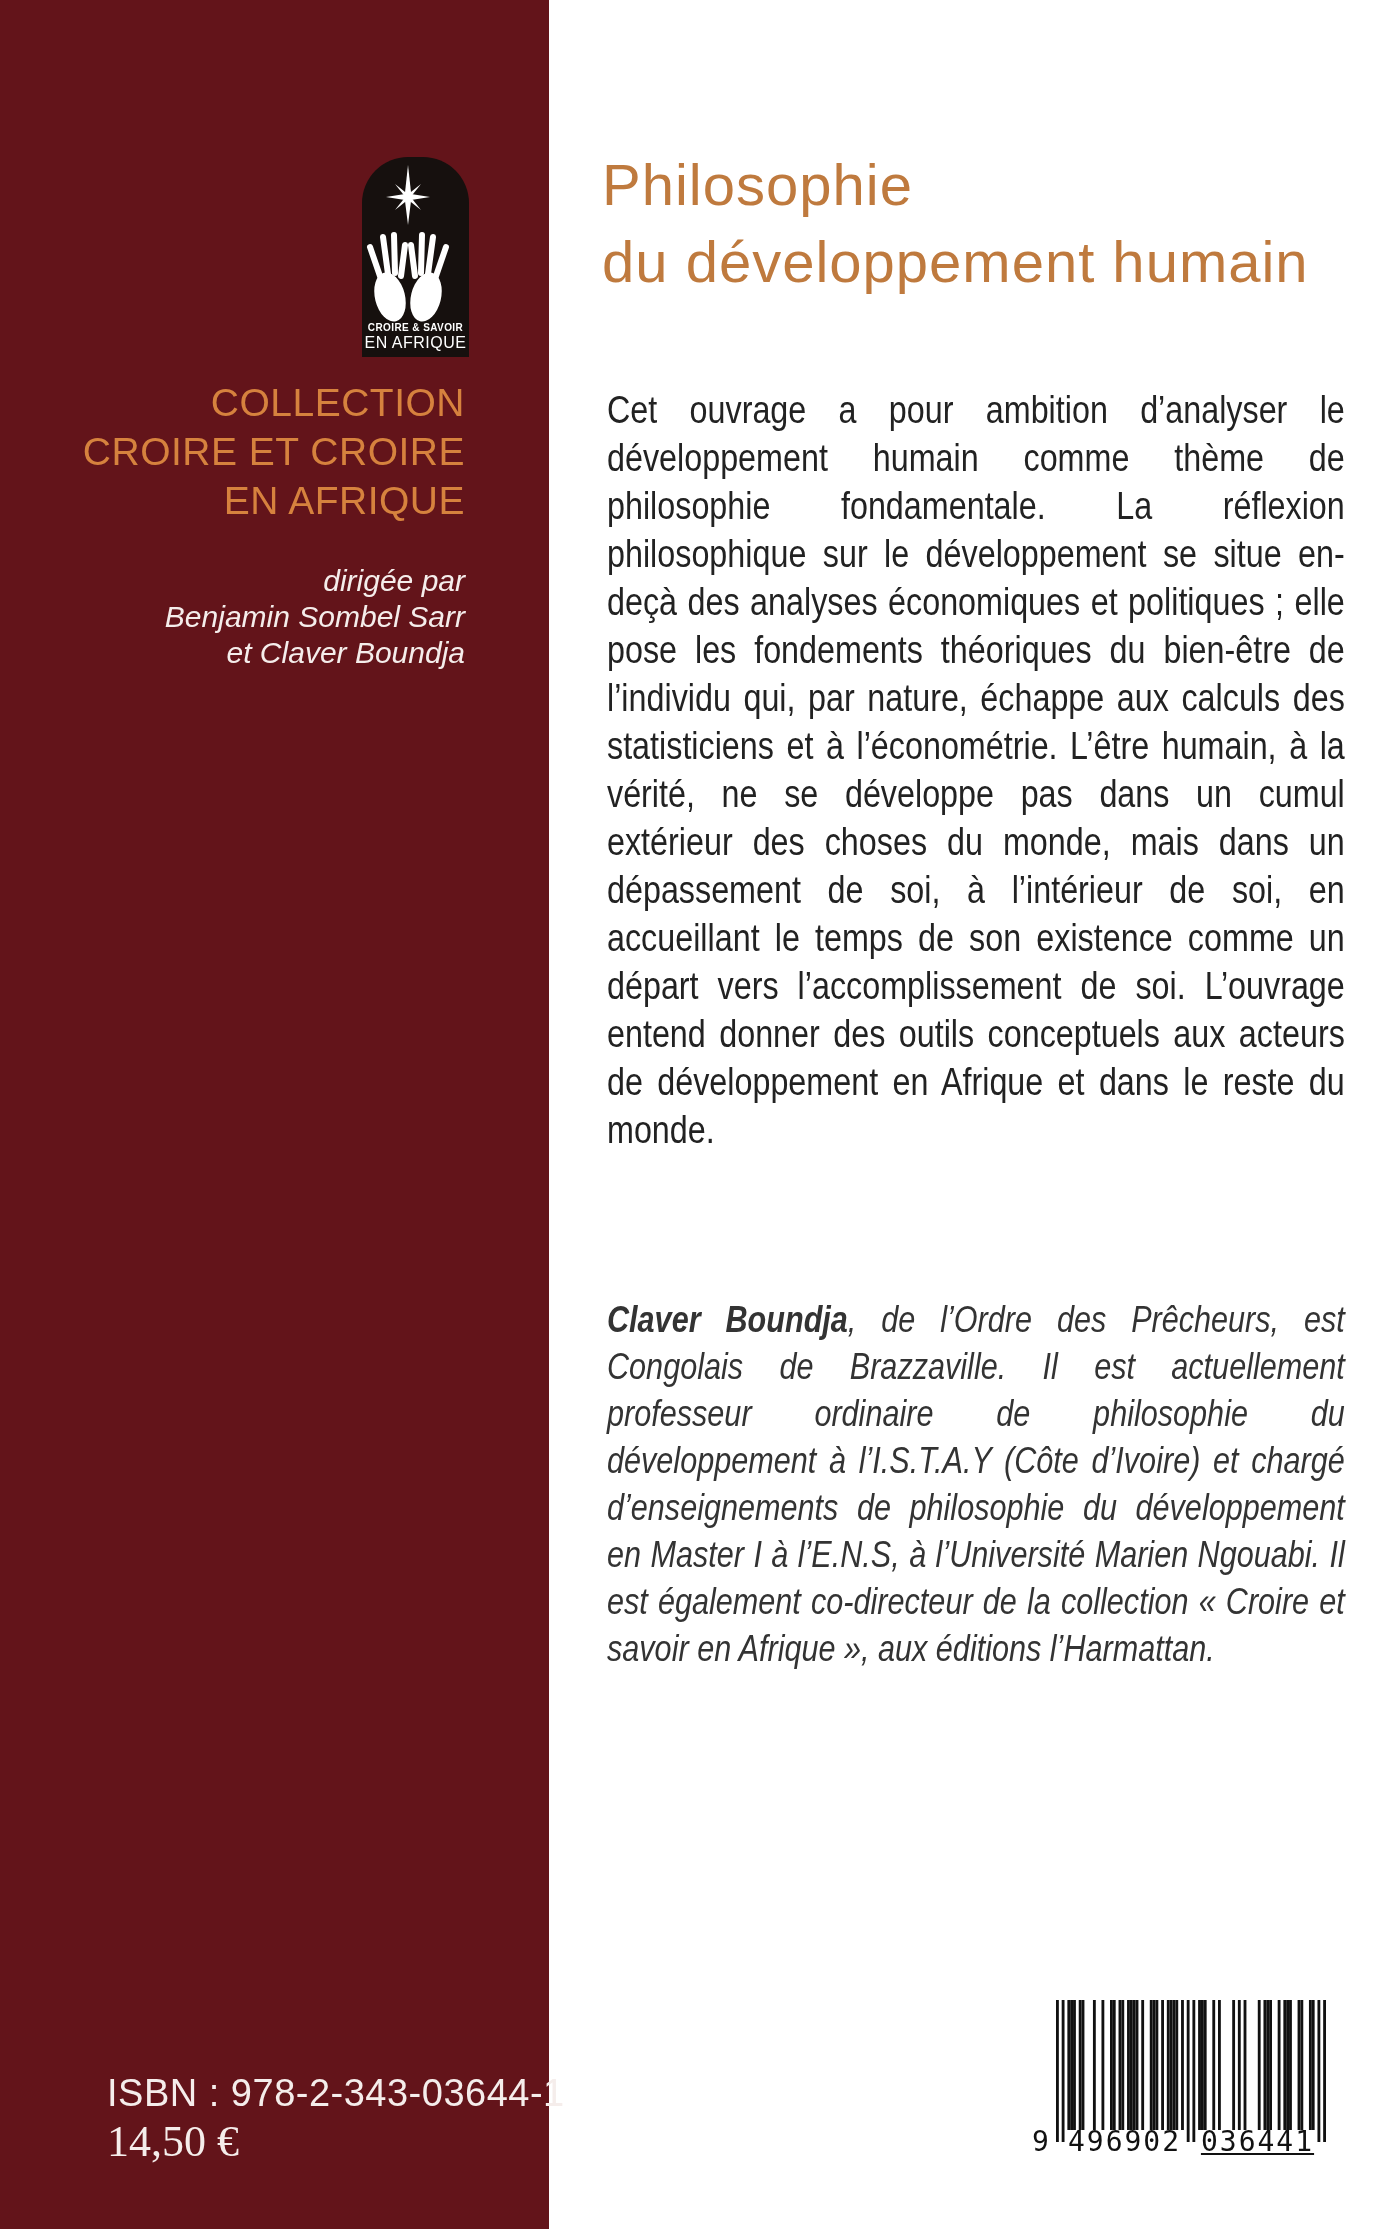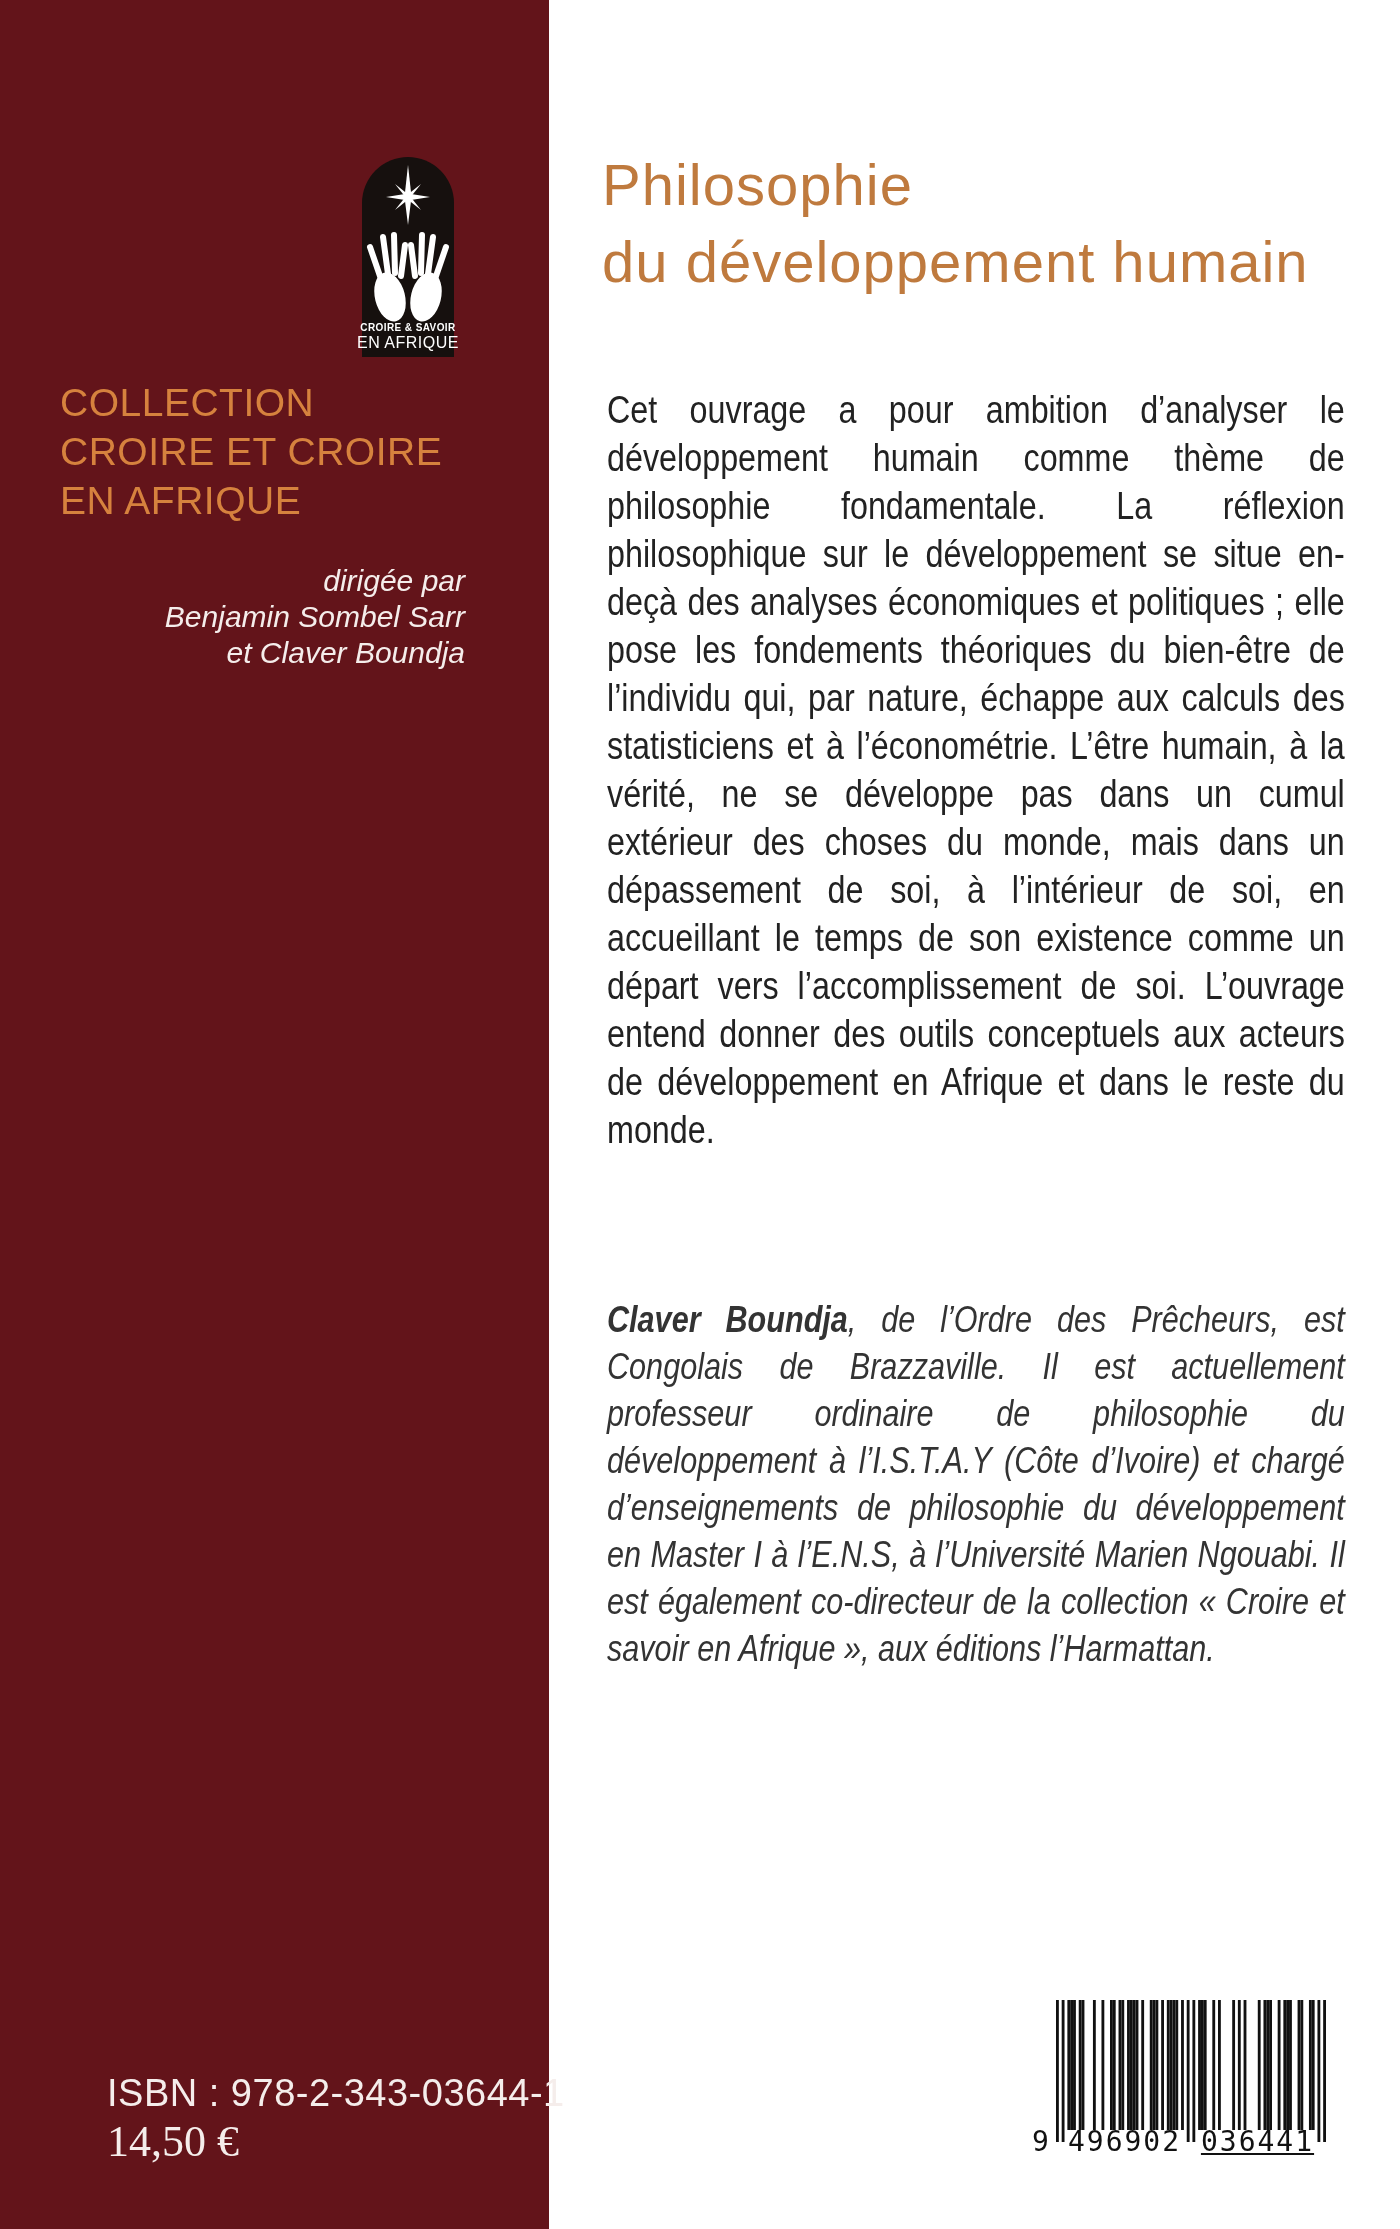--- a/index.html
+++ b/index.html
@@ -6,31 +6,31 @@
   body{
     width:1400px;height:2229px;position:relative;background:#ffffff;
     font-family:"Liberation Sans", sans-serif;overflow:hidden;
   }
   .spine-band{
     position:absolute;left:0;top:0;width:549px;height:2229px;background:#63141a;
   }
   
   .logo{
     position:absolute;left:362px;top:157px;width:92px;height:200px;
-    background:#16100e;border-radius:46px 46px 0 0;
+    background:#16100e;border-radius:46px 46px 0 0;padding-left:15px;
   }
   .logo svg{position:absolute;left:0;top:0;overflow:visible;}
   .logo-text{
     position:absolute;left:-8px;right:-8px;bottom:5px;text-align:center;color:#ffffff;
   }
   .logo-text .l1{font-size:10px;font-weight:bold;letter-spacing:.4px;white-space:nowrap;}
   .logo-text .l2{font-size:16px;letter-spacing:.5px;white-space:nowrap;margin-top:1px;}
   
   .collection{
-    position:absolute;left:60px;top:378px;width:405px;text-align:left;
+    position:absolute;left:60px;top:378px;width:405px;text-align:right;
     color:#d6823e;font-size:39px;line-height:49px;letter-spacing:.5px;
   }
   .directors{
     position:absolute;left:60px;top:563px;width:405px;text-align:right;
     color:#f5edeb;font-style:italic;font-size:30px;line-height:36px;
   }
   
   .book-title{
     position:absolute;left:602px;top:146px;width:780px;
     color:#bf7a3e;font-size:58px;line-height:77px;font-weight:200;letter-spacing:1px;

